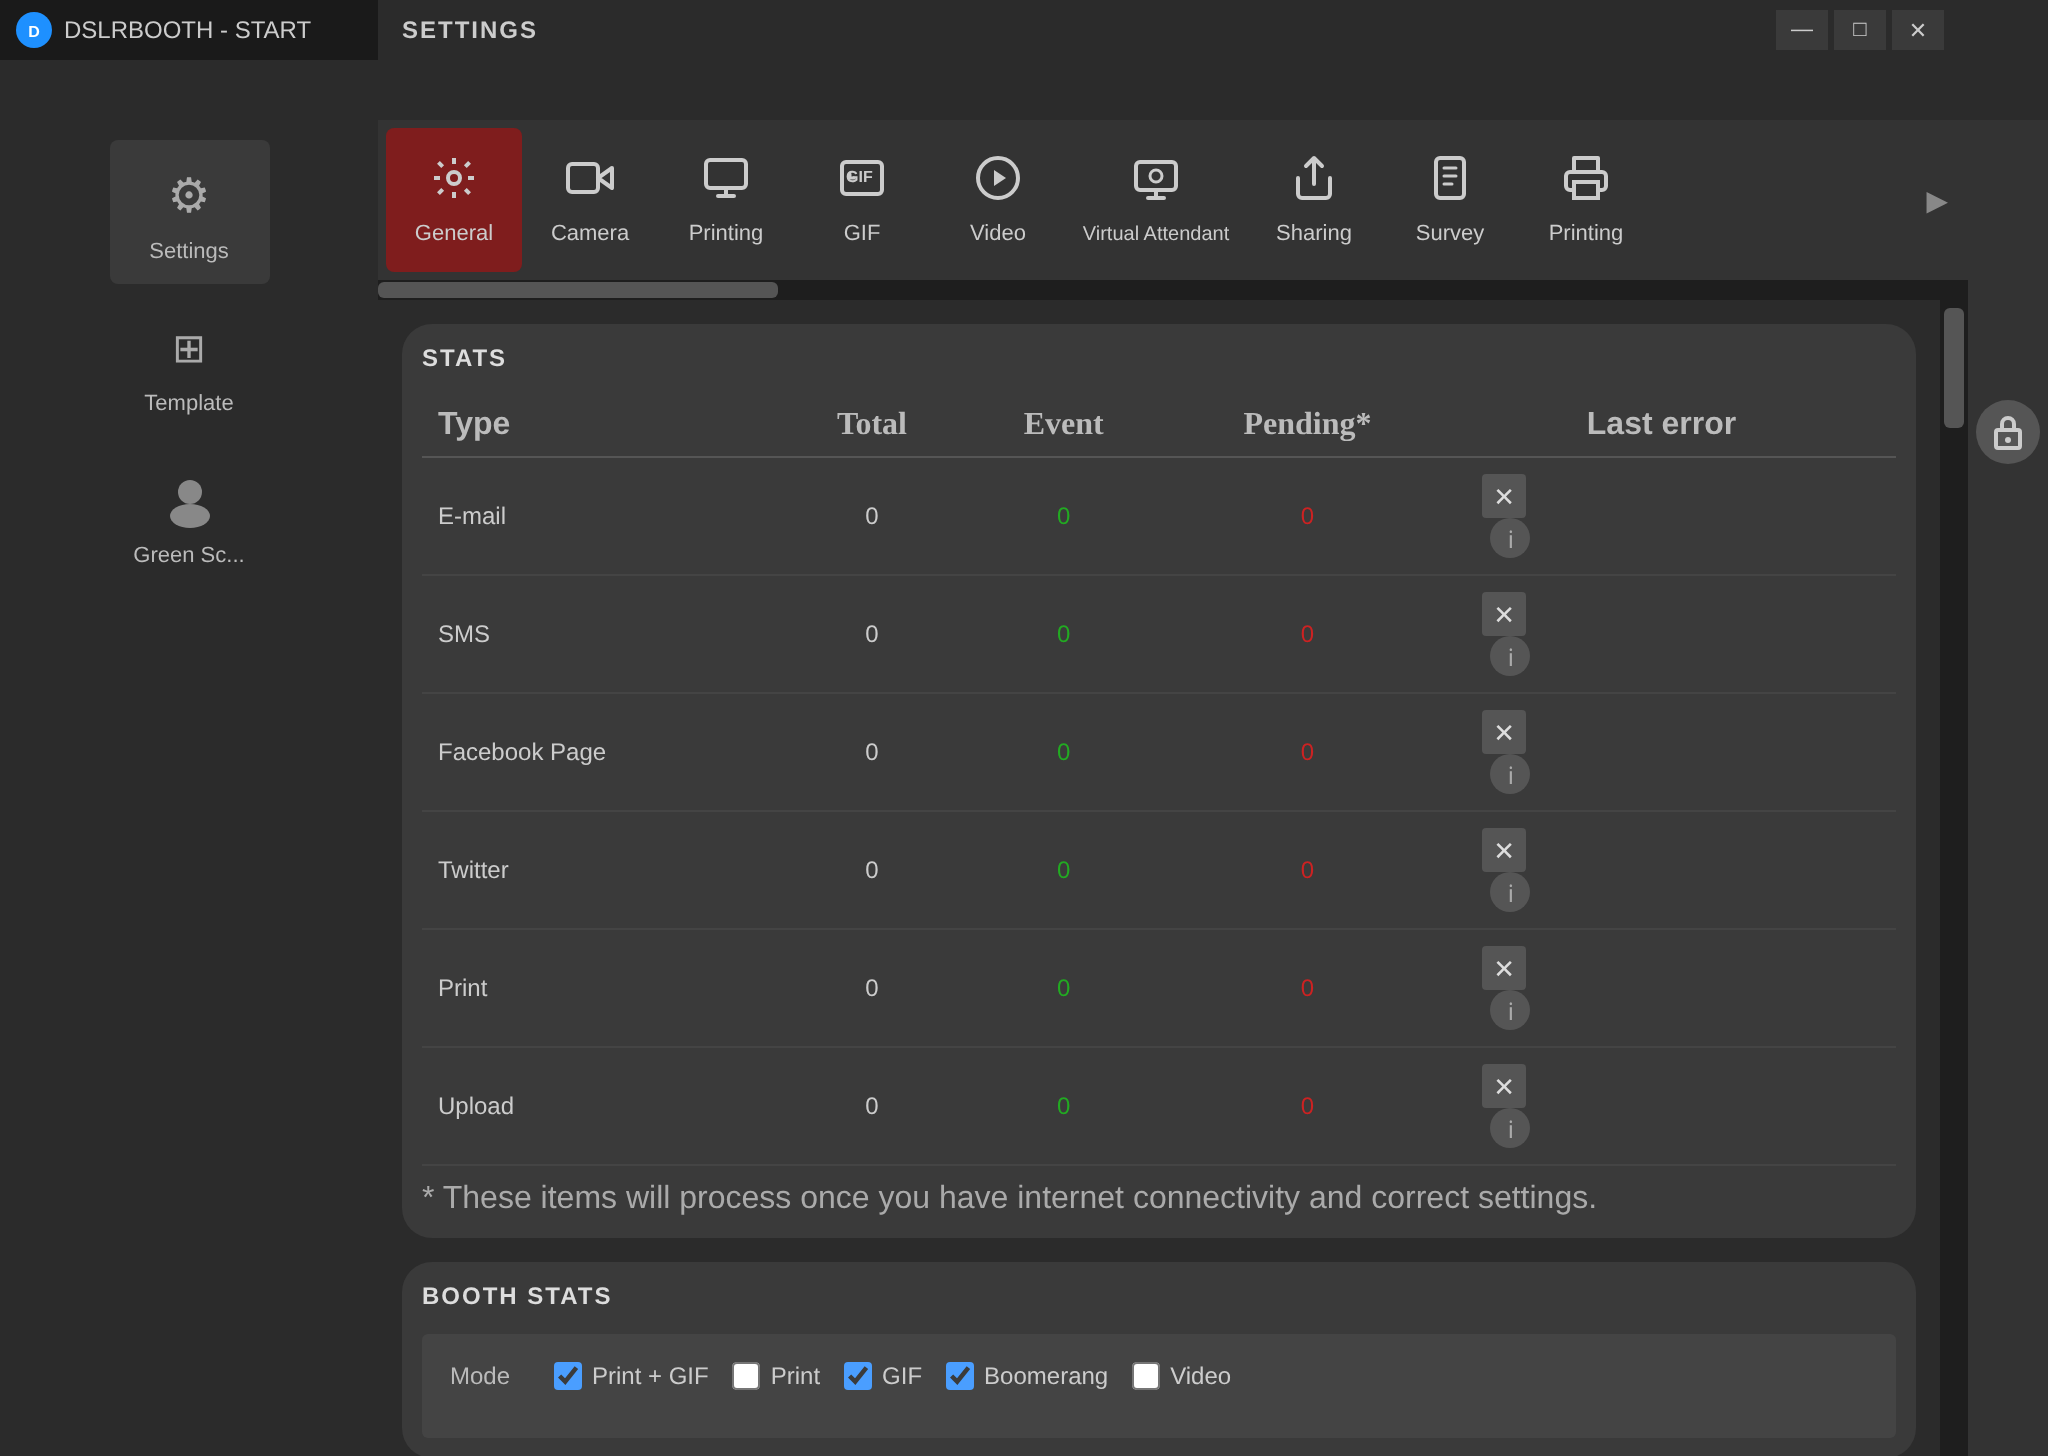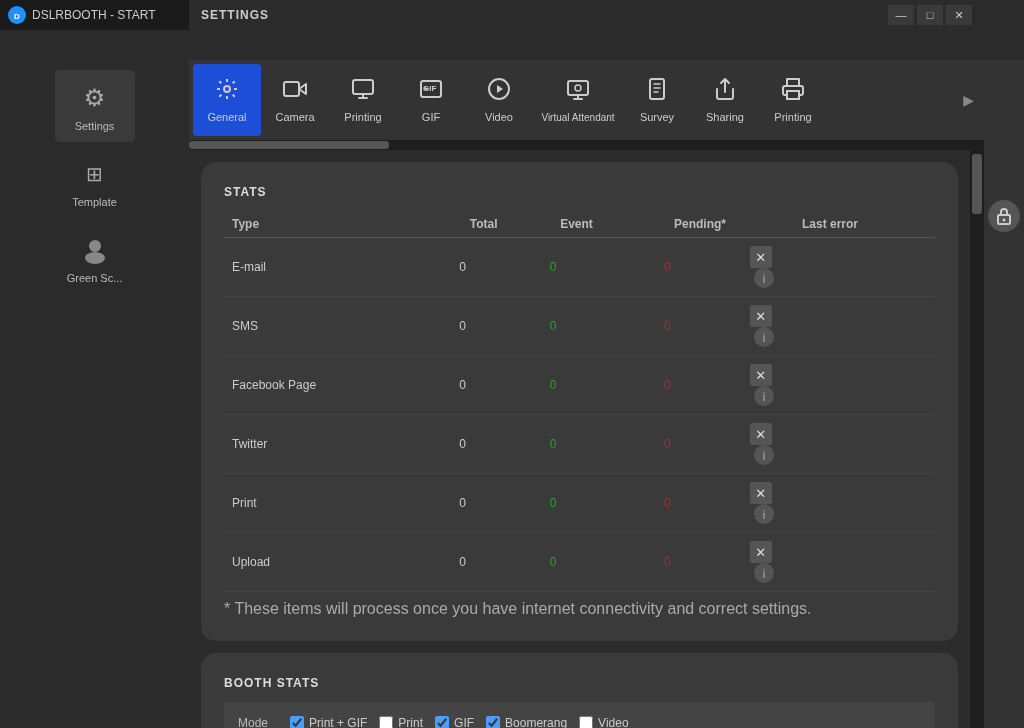--- a/index.html
+++ b/index.html
@@ -105,21 +105,21 @@
       flex-direction: column;
       align-items: center;
       justify-content: center;
       min-width: 68px;
       height: 72px;
       cursor: pointer;
       gap: 4px;
       padding: 0 8px;
       border-radius: 4px;
     }
-    .nav-tab.active { background: #1d4ed8; }
+    .nav-tab.active { background: #7f1d1d; }
     .nav-tab-icon {
       font-size: 22px;
       color: #ccc;
     }
     .nav-tab-label {
       font-size: 11px;
       color: #ccc;
     }
 
     
@@ -179,44 +179,44 @@
       background: #555;
       display: flex; align-items: center; justify-content: center;
       font-size: 16px;
       color: #ccc;
     }
 
     
     .section {
       background: #3a3a3a;
       border-radius: 15px;
-      padding: 23px;
+      padding: 10px;
     }
     .section-title {
       color: #ddd;
       font-size: 12px;
       font-weight: 700;
       letter-spacing: 1px;
       margin-bottom: 12px;
     }
 
     
     .stats-table {
       width: 100%;
       border-collapse: collapse;
     }
     .stats-table th {
       color: #bbb;
       font-weight: 600;
-      font-size: 12px;
+      font-size: 16px;
       text-align: left;
       padding: 6px 8px;
       border-bottom: 1px solid #555;
     }
-    .stats-table th.center { text-align: right; }
+    .stats-table th.center { text-align: center; font-family: Liberation Serif, serif; }
     .stats-table td {
       padding: 8px 8px;
       font-size: 12px;
       color: #ccc;
       border-bottom: 1px solid #444;
     }
     .stats-table td.center { text-align: center; }
     .stats-table td.green { color: #22aa22; text-align: center; }
     .stats-table td.red { color: #cc2222; text-align: center; }
 
@@ -413,33 +413,33 @@
             <rect x="2" y="3" width="20" height="14" rx="2" stroke="#ccc" stroke-width="2"></rect>
             <path d="M8 21h8M12 17v4" stroke="#ccc" stroke-width="2" stroke-linecap="round"></path>
             <circle cx="12" cy="10" r="3" stroke="#ccc" stroke-width="1.5"></circle>
           </svg>
         </span>
         <span class="nav-tab-label" style="font-size:10px;">Virtual Attendant</span>
       </div>
       <div class="nav-tab">
         <span class="nav-tab-icon">
           <svg width="24" height="24" viewBox="0 0 24 24" fill="none">
+            <path d="M4 12v8a2 2 0 002 2h12a2 2 0 002-2v-8M16 6l-4-4-4 4M12 2v13" stroke="#ccc" stroke-width="2" stroke-linecap="round" stroke-linejoin="round"></path>
+          </svg>
+        </span>
+        <span class="nav-tab-label">Sharing</span>
+      </div>
+      <div class="nav-tab">
+        <span class="nav-tab-icon">
+          <svg width="24" height="24" viewBox="0 0 24 24" fill="none">
             <rect x="5" y="2" width="14" height="20" rx="2" stroke="#ccc" stroke-width="2"></rect>
             <path d="M9 7h6M9 11h6M9 15h4" stroke="#ccc" stroke-width="1.5" stroke-linecap="round"></path>
           </svg>
         </span>
         <span class="nav-tab-label">Survey</span>
-      </div>
-      <div class="nav-tab">
-        <span class="nav-tab-icon">
-          <svg width="24" height="24" viewBox="0 0 24 24" fill="none">
-            <path d="M4 12v8a2 2 0 002 2h12a2 2 0 002-2v-8M16 6l-4-4-4 4M12 2v13" stroke="#ccc" stroke-width="2" stroke-linecap="round" stroke-linejoin="round"></path>
-          </svg>
-        </span>
-        <span class="nav-tab-label">Sharing</span>
       </div>
       <div class="nav-tab">
         <span class="nav-tab-icon">
           <svg width="24" height="24" viewBox="0 0 24 24" fill="none">
             <polyline points="6,9 6,2 18,2 18,9" stroke="#ccc" stroke-width="2" stroke-linejoin="round"></polyline>
             <path d="M6 18H4a2 2 0 01-2-2v-5a2 2 0 012-2h16a2 2 0 012 2v5a2 2 0 01-2 2h-2" stroke="#ccc" stroke-width="2"></path>
             <rect x="6" y="14" width="12" height="8" stroke="#ccc" stroke-width="2"></rect>
           </svg>
         </span>
         <span class="nav-tab-label">Printing</span>

